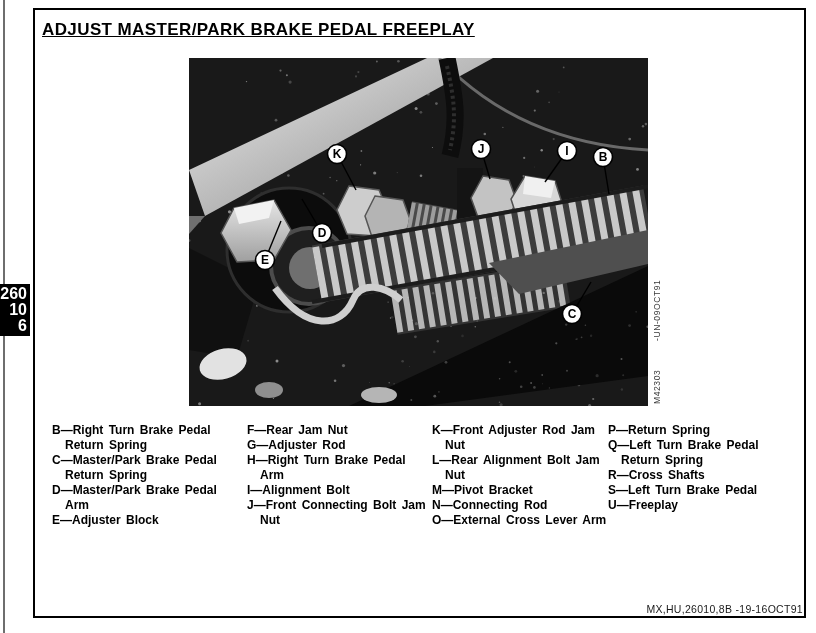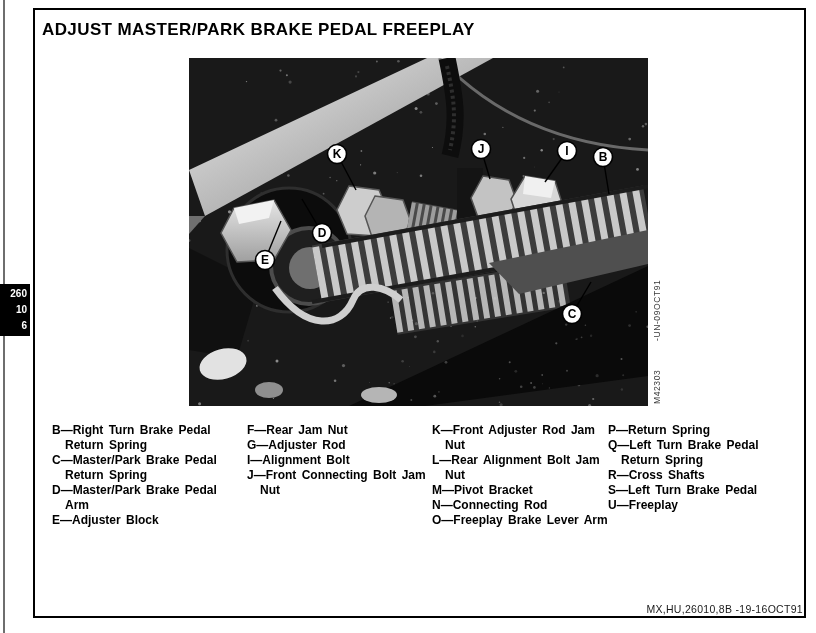--- a/index.html
+++ b/index.html
@@ -3,25 +3,25 @@
 <meta charset="utf-8">
 <style>
   * { margin:0; padding:0; box-sizing:border-box; }
   html,body { width:816px; height:633px; background:#ffffff; overflow:hidden;
               font-family:"Liberation Sans", sans-serif; }
   .left-edge-line { position:absolute; left:3px; top:0; width:2px; height:633px;
                     background:#6e6e6e; }
   .page-border { position:absolute; left:33px; top:8px; width:773px; height:610px;
                  border:2px solid #000; background:#fff; }
   .page-title { position:absolute; left:42px; top:20px; font-size:17px; font-weight:bold;
-                letter-spacing:0.4px; color:#000; white-space:nowrap; }
+                letter-spacing:0.4px; color:#000; white-space:nowrap;text-decoration:underline; }
   .chapter-tab { position:absolute; left:0; top:284px; width:30px; height:52px;
                  background:#000; color:#fff; display:flex; flex-direction:column;
                  justify-content:center; align-items:flex-end; padding-right:3px; }
-  .chapter-tab div { font-size:10px; font-weight:bold; line-height:16px; letter-spacing:0; }
+  .chapter-tab div { font-size:16px; font-weight:bold; line-height:16px; letter-spacing:0; }
   .photo-wrap { position:absolute; left:189px; top:58px; width:459px; height:348px;
                 background:#191919; }
   .vlabel { position:absolute; white-space:nowrap; transform:rotate(-90deg);
             transform-origin:left top; font-size:8.5px; color:#3a3a3a; letter-spacing:0.6px; }
   .vlabel-top { left:652px; top:341px; }
   .vlabel-bottom { left:652px; top:404px; }
   .legend { position:absolute; top:423px; left:0; width:816px; }
   .legend-col { position:absolute; top:0; }
   .legend-col-0 { left:52px;  width:190px; }
   .legend-col-1 { left:247px; width:180px; }
@@ -309,29 +309,30 @@
 <div class="legend">
   <div class="legend-col legend-col-0" id="legend-col-0">
       <div class="legend-item">B—Right Turn Brake Pedal Return Spring</div>
       <div class="legend-item">C—Master/Park Brake Pedal Return Spring</div>
       <div class="legend-item">D—Master/Park Brake Pedal Arm</div>
       <div class="legend-item">E—Adjuster Block</div>
     </div>
   <div class="legend-col legend-col-1" id="legend-col-1">
       <div class="legend-item">F—Rear Jam Nut</div>
       <div class="legend-item">G—Adjuster Rod</div>
+      <div class="legend-item">H—Right Turn Brake Pedal Arm</div>
       <div class="legend-item">I—Alignment Bolt</div>
       <div class="legend-item">J—Front Connecting Bolt Jam Nut</div>
     </div>
   <div class="legend-col legend-col-2" id="legend-col-2">
       <div class="legend-item">K—Front Adjuster Rod Jam Nut</div>
       <div class="legend-item">L—Rear Alignment Bolt Jam Nut</div>
       <div class="legend-item">M—Pivot Bracket</div>
       <div class="legend-item">N—Connecting Rod</div>
-      <div class="legend-item">O—Freeplay Brake Lever Arm</div>
+      <div class="legend-item">O—External Cross Lever Arm</div>
     </div>
   <div class="legend-col legend-col-3" id="legend-col-3">
       <div class="legend-item">P—Return Spring</div>
       <div class="legend-item">Q—Left Turn Brake Pedal Return Spring</div>
       <div class="legend-item">R—Cross Shafts</div>
       <div class="legend-item">S—Left Turn Brake Pedal</div>
       <div class="legend-item">U—Freeplay</div>
     </div>
 </div>
 

